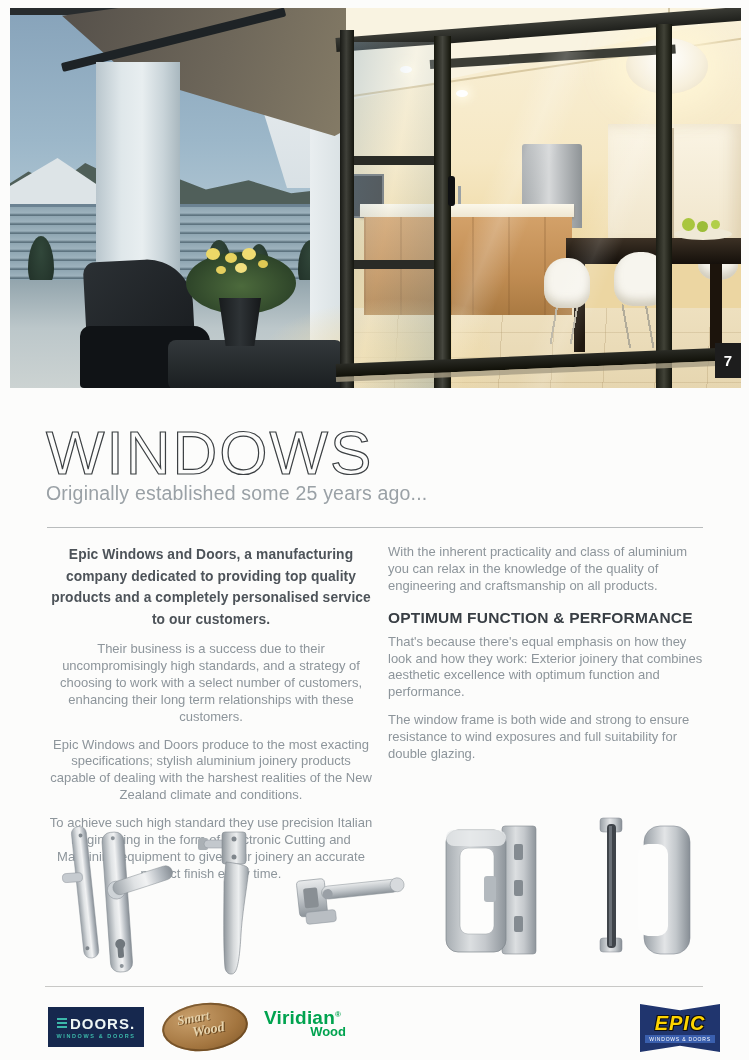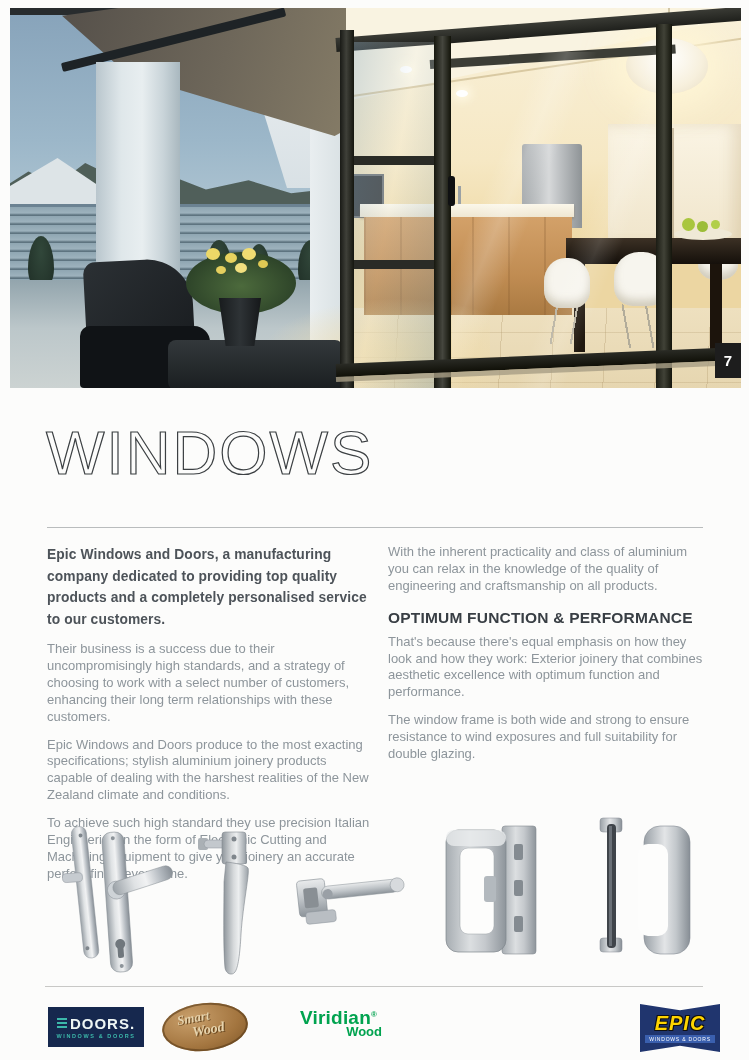--- a/index.html
+++ b/index.html
@@ -89,21 +89,21 @@
   
   .title-svg { position:absolute; left:44px; top:412px; width:440px; height:80px; }
   .title-svg text { font-family:"Liberation Sans", sans-serif; }
   .subtitle { position:absolute; left:46px; top:482px; width:600px; font-size:19.5px; color:#9aa1a6; letter-spacing:.2px; }
   .rule { position:absolute; height:1px; background:#b9bcbd; }
   .rule-top { left:47px; top:527px; width:656px; }
   .rule-bottom { left:45px; top:986px; width:658px; background:#c8c8c6; }
 
   
   .col { position:absolute; top:544px; }
-  .col-left { left:47px; width:328px; }
+  .col-left { left:47px; width:328px;text-align:center; }
   .col-right { left:388px; width:323px; }
   .col p { margin:0 0 11px 0; }
   .lead { font-size:13.8px; line-height:1.56; font-weight:bold; color:#4d5359; letter-spacing:.1px; }
   .bodytext { font-size:13px; line-height:1.3; color:#8d959b; }
   .sec-heading { margin:14px 0 7px 0; font-size:15.5px; font-weight:bold; color:#383e44; letter-spacing:.2px; }
 
   
   .hw { position:absolute; }
   .hw-1 { left:58px; top:818px; } .hw-2 { left:196px; top:826px; } .hw-3 { left:288px; top:850px; }
   .hw-4 { left:438px; top:818px; } .hw-5 { left:586px; top:812px; }
@@ -112,21 +112,21 @@
   .logo { position:absolute; }
   .logo-first { left:48px; top:1007px; width:96px; height:40px; background:#16284e; display:flex; flex-direction:column; align-items:center; justify-content:center; gap:2px; }
   .first-brand { display:flex; align-items:center; gap:3px; color:#eef6f4; font-weight:bold; font-size:15px; letter-spacing:1px; line-height:1; }
   .first-bars { display:inline-block; width:10px; height:11px; background:repeating-linear-gradient(180deg,#3cb8aa 0 2px,transparent 2px 4px); }
   .first-caption { color:#3cb8aa; font-size:5.5px; letter-spacing:1.6px; font-weight:bold; }
   .logo-smartwood { left:162px; top:1003px; width:86px; height:48px; border-radius:50%; transform:rotate(-6deg);
     background:radial-gradient(ellipse at 35% 30%,#c9a06c,#a3753f 60%,#7c5527); box-shadow:inset 0 0 0 2px rgba(90,60,25,.6); overflow:hidden; }
   .sw-line { position:absolute; font-family:"Liberation Serif", serif; font-style:italic; font-weight:bold; color:#e6d3ad; text-shadow:1px 1px 0 #6b4a22; }
   .sw-1 { left:16px; top:6px; font-size:13px; transform:rotate(-4deg); }
   .sw-2 { left:30px; top:19px; font-size:14px; transform:rotate(-4deg); }
-  .logo-viridian { left:264px; top:1008px; width:90px; height:40px; color:#00a34f;margin-left:36px; }
+  .logo-viridian { left:264px; top:1008px; width:90px; height:40px; color:#00a34f; }
   .vir-brand { font-size:19px; font-weight:bold; letter-spacing:.2px; line-height:1; }
   .vir-brand sup { font-size:8px; }
   .vir-sub { font-size:13px; font-weight:bold; text-align:right; margin-top:-2px; padding-right:8px; line-height:1; }
   .logo-epic { left:640px; top:1004px; width:80px; height:48px; background:#20356e;
     clip-path:polygon(0 0,50% 13%,100% 0,100% 100%,50% 87%,0 100%);
     display:flex; flex-direction:column; align-items:center; justify-content:center; gap:2px; }
   .epic-brand { color:#ffd400; font-size:20px; font-weight:900; letter-spacing:1px; line-height:1; font-style:italic;
     text-shadow:-1px -1px 0 #111,1px -1px 0 #111,-1px 1px 0 #111,1px 1px 0 #111; }
   .epic-caption { color:#fff; background:#3a5fae; font-size:5px; letter-spacing:.8px; padding:1px 4px; line-height:1.2; }
 </style>
@@ -199,20 +199,21 @@
     <div class="ph-glare"></div>
     <div class="ph-track"></div>
     <div class="ph-sill"></div>
 
     <div class="photo-badge">7</div>
   </div>
 
   <svg class="title-svg" viewBox="0 0 440 80">
     <text x="2" y="62" font-size="62" letter-spacing="2" fill="none" stroke="#3c4043" stroke-width="1.2">WINDOWS</text>
   </svg>
+  <div class="subtitle">Originally established some 25 years ago...</div>
   <div class="rule rule-top"></div>
 
   <div class="col col-left">
     <p class="lead">Epic Windows and Doors, a manufacturing company dedicated to providing top quality products and a completely personalised service to our customers.</p>
     <p class="bodytext">Their business is a success due to their uncompromisingly high standards, and a strategy of choosing to work with a select number of customers, enhancing their long term relationships with these customers.</p>
     <p class="bodytext">Epic Windows and Doors produce to the most exacting specifications; stylish aluminium joinery products capable of dealing with the harshest realities of the New Zealand climate and conditions.</p>
     <p class="bodytext">To achieve such high standard they use precision Italian Engineering in the form of Electronic Cutting and Machining equipment to give your joinery an accurate perfect finish every time.</p>
   </div>
 
   <div class="col col-right">

